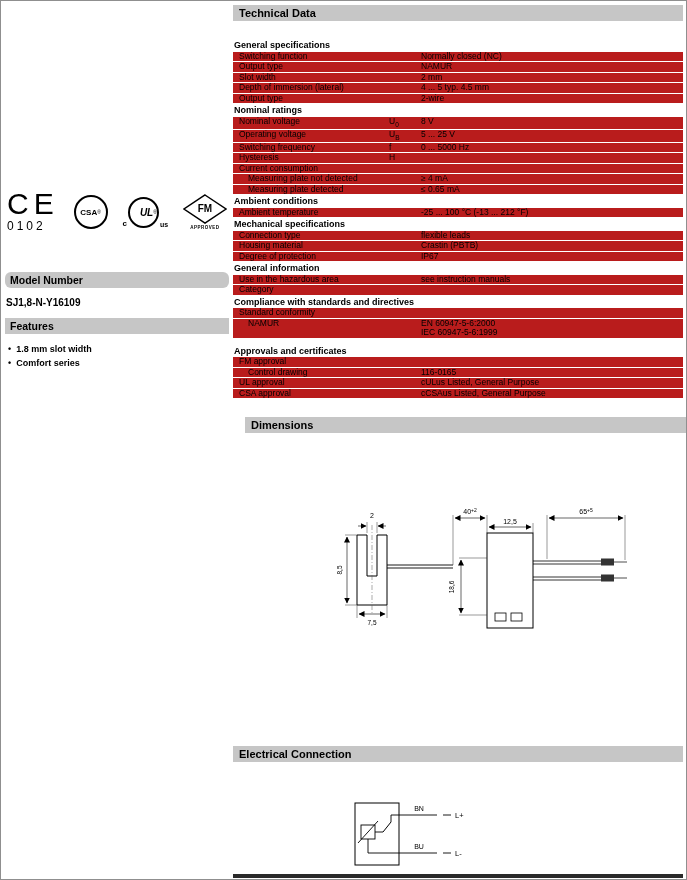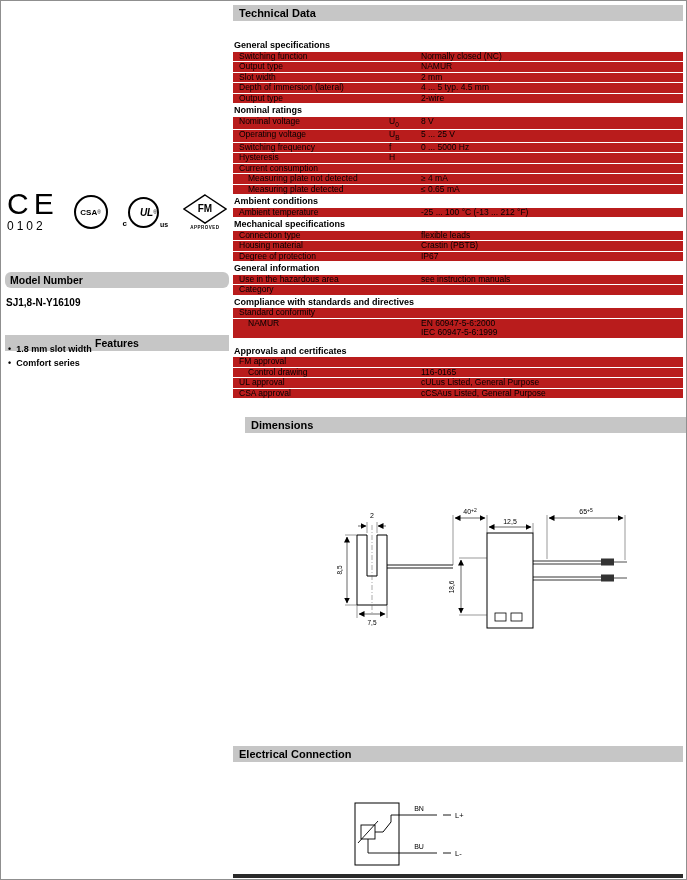--- a/index.html
+++ b/index.html
@@ -79,21 +79,21 @@
         <polygon points="22,1 43,15 22,29 1,15" fill="none" stroke="#000" stroke-width="1.5"></polygon>
         <text x="22" y="18" text-anchor="middle" font-size="10" font-weight="bold">FM</text>
       </svg>
       <div class="fm-approved">APPROVED</div>
     </div>
   </div>
 
   <div class="lbar" style="top:271px;border-radius:6px;">Model Number</div>
   <div class="model-val">SJ1,8-N-Y16109</div>
 
-  <div class="lbar" style="top:334px;text-align:center;">Features</div>
+  <div class="lbar" style="top:317px;">Features</div>
   <div class="features-list">
     <div class="feat">1.8 mm slot width</div>
     <div class="feat">Comfort series</div>
   </div>
 </div>
 
 <div class="rightcol">
 
   <div class="bar">Technical Data</div>
 

